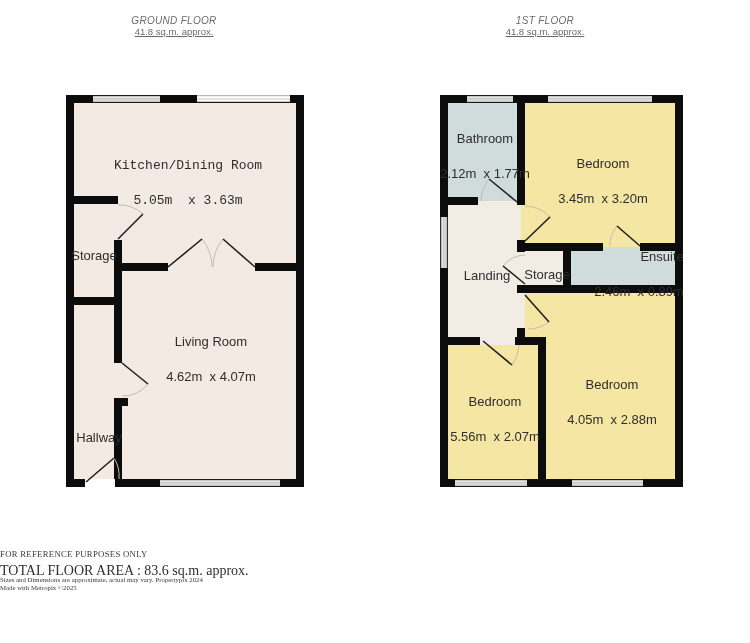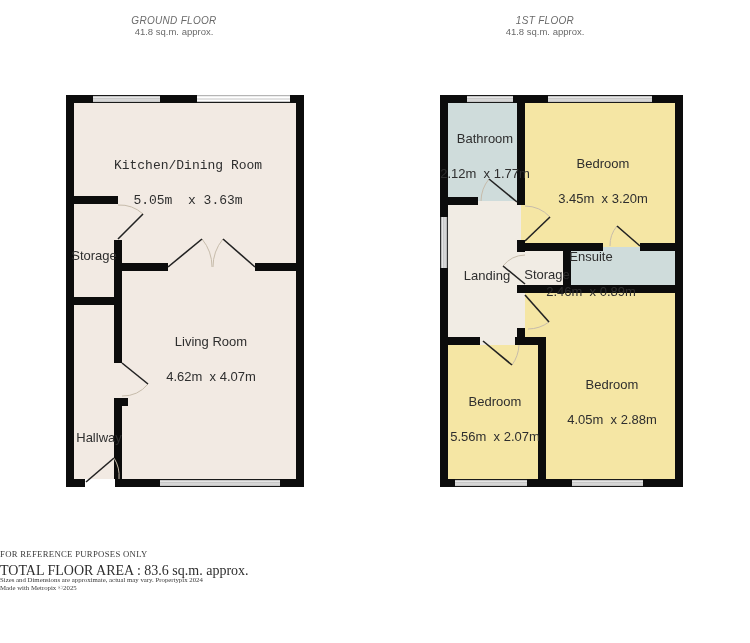--- a/index.html
+++ b/index.html
@@ -2,21 +2,21 @@
 <html><head>
 <meta charset="utf-8">
 <style>
   html,body{margin:0;padding:0;}
   body{
     width:750px;height:643px;position:relative;background:#ffffff;
     font-family:"Liberation Sans", sans-serif;overflow:hidden;
   }
   .floor-header{position:absolute;top:15px;text-align:center;color:#6a6a6a;}
   .fh-title{font-size:10px;line-height:11px;letter-spacing:.3px;font-style:italic;}
-  .fh-area{font-size:9.5px;line-height:11px;}
+  .fh-area{font-size:9.5px;line-height:11px;text-decoration:underline;}
   .plan{position:absolute;top:95px;}
   .plan svg{display:block;}
   .room-label{
     position:absolute;transform:translate(-50%,-50%);
     text-align:center;color:#2e2e2e;font-size:13px;line-height:11.5px;
     white-space:pre;pointer-events:none;
   }
   .footer-line{position:absolute;left:0;width:596px;text-align:left;color:#3a3a3a;font-family:Liberation Serif, serif;}
   .f-ref{top:549px;font-size:8.7px;letter-spacing:.3px;}
   .f-total{top:563px;font-size:14px;color:#2e2e2e;}
@@ -210,21 +210,21 @@
 <div class="room-label" style="left:603px;top:175px;">
   <div>Bedroom</div>
   <div>3.45m  x 3.20m</div>
 </div>
 <div class="room-label" style="left:487px;top:270px;">
   <div>Landing</div>
 </div>
 <div class="room-label" style="left:547px;top:269px;">
   <div>Storage</div>
 </div>
-<div class="room-label" style="left:591px;top:268px;">
+<div class="room-label" style="left:639px;top:268px;text-align:right;">
   <div>Ensuite</div>
   <div>2.46m  x 0.89m</div>
 </div>
 <div class="room-label" style="left:495px;top:413px;">
   <div>Bedroom</div>
   <div>5.56m  x 2.07m</div>
 </div>
 <div class="room-label" style="left:612px;top:396px;">
   <div>Bedroom</div>
   <div>4.05m  x 2.88m</div>

